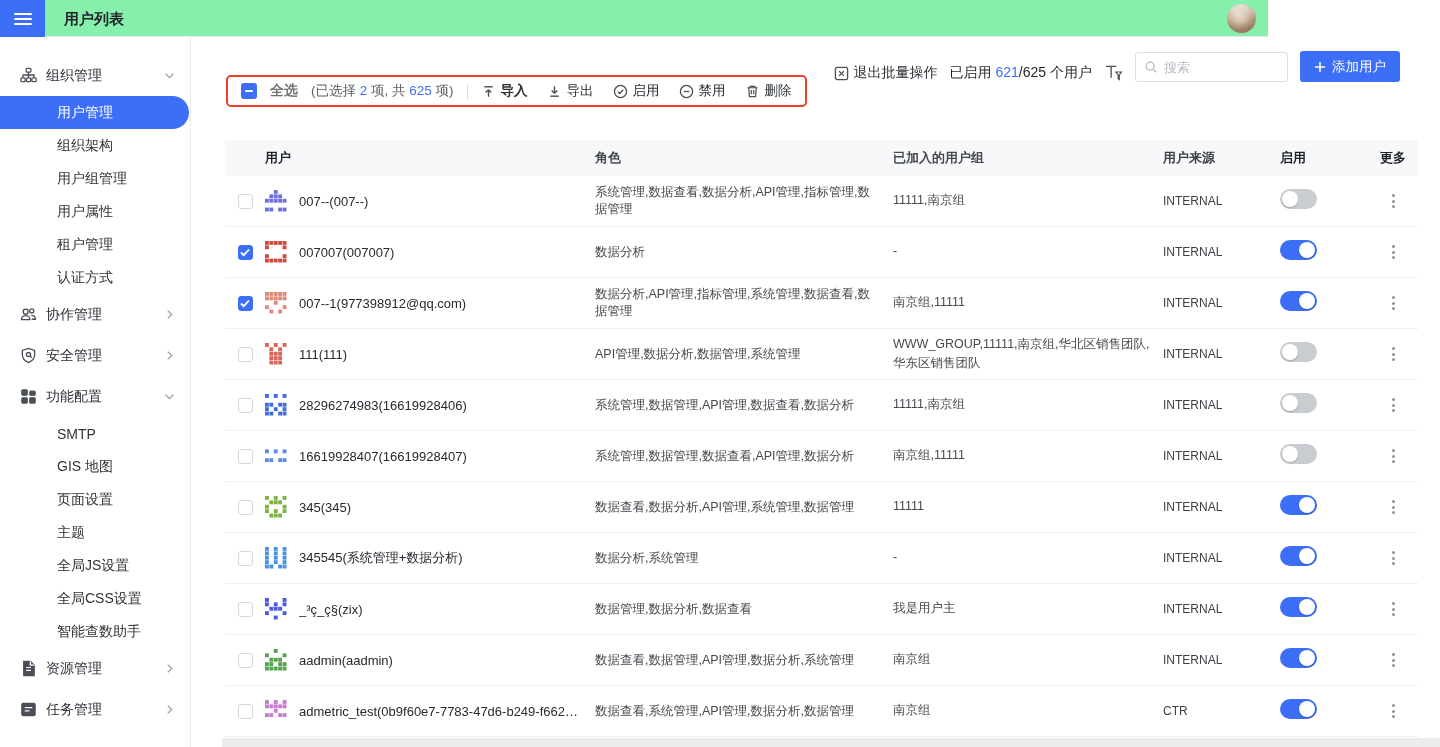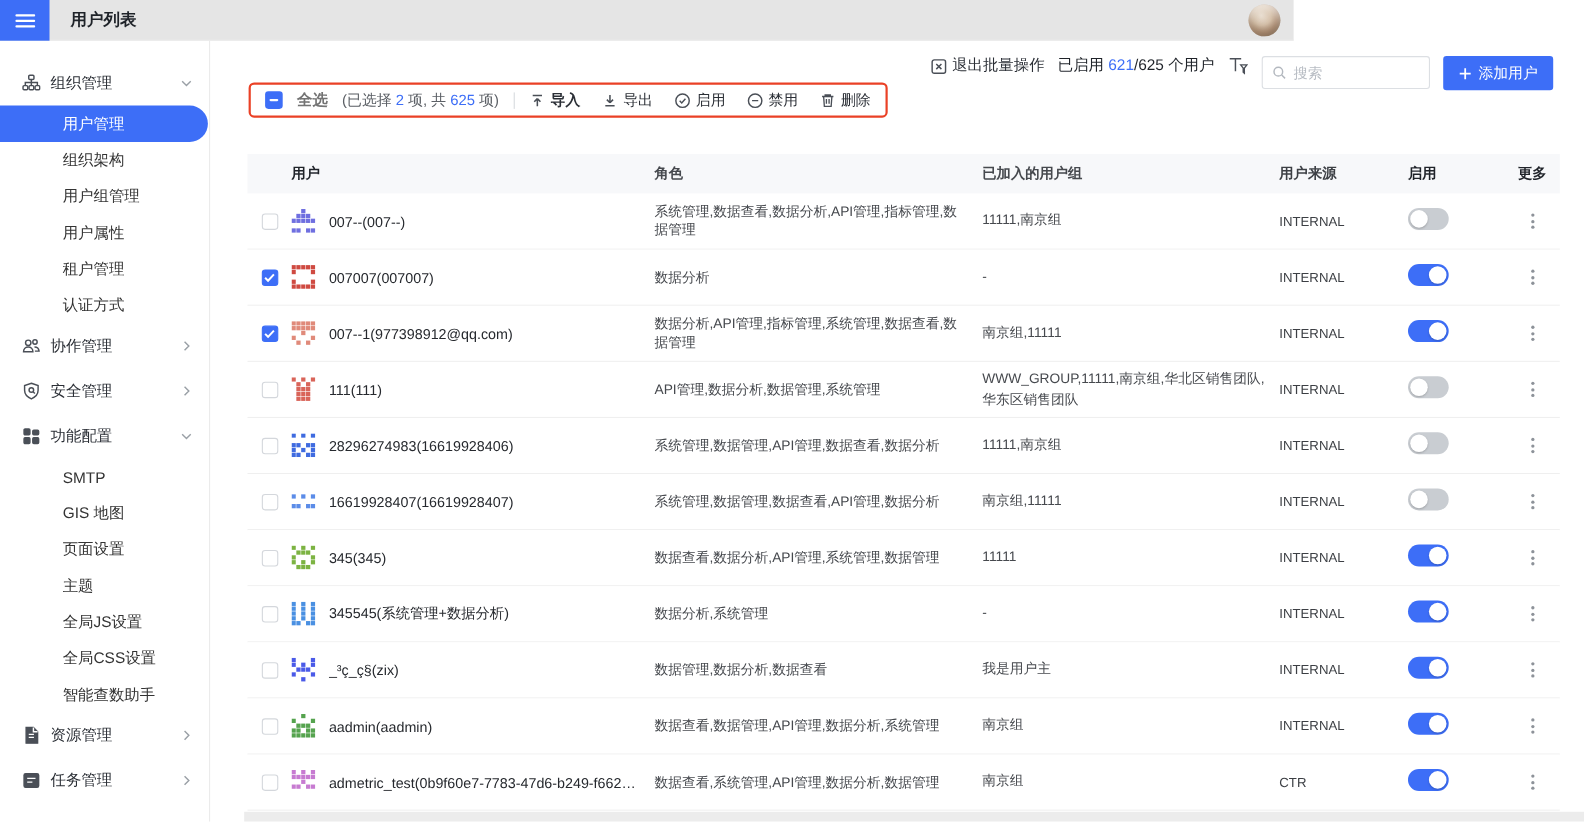--- a/index.html
+++ b/index.html
@@ -2,22 +2,22 @@
 <html><head>
 <meta charset="utf-8">
 <style>
   * { margin:0; padding:0; box-sizing:border-box; }
   html,body { width:1440px; height:747px; }
   body {
     font-family:"Liberation Sans","DejaVu Sans",sans-serif;
     background:#fff; color:#333; position:relative; overflow:hidden;
   }
   
-  .topbar { position:absolute; left:0; top:0; width:1176px; height:37px;
-    background:#e5e5e5; border-bottom:1px solid #ebebeb; z-index:30; }
+  .topbar { position:absolute; left:0; top:0; width:1268px; height:37px;
+    background:#86efac; border-bottom:1px solid #ebebeb; z-index:30; }
   .hamburger { position:absolute; left:0; top:0; width:45px; height:37px;
     background:#3d6ef7; display:flex; align-items:center; justify-content:center; cursor:pointer; }
   .hamburger .bars { width:18px; }
   .hamburger .bars i { display:block; height:2px; background:#fff; margin:3px 0; border-radius:1px; }
   .page-title { position:absolute; left:64px; top:0; line-height:37px; font-size:15px;
     font-weight:700; color:#1f2329; }
   .user-avatar-top { position:absolute; right:12px; top:4px; width:29px; height:29px; border-radius:50%;
     background:radial-gradient(circle at 40% 35%, #e9ded1 0%, #d8c4ae 35%, #b89a84 60%, #8a7668 85%, #6e5d54 100%);
     box-shadow:inset 0 -6px 8px rgba(120,90,60,.45), inset 0 4px 6px rgba(255,255,255,.6); }
   
@@ -25,21 +25,21 @@
     border-right:1px solid #ebebeb; padding-top:18px; z-index:20; overflow:hidden; }
   .snav-group { height:41px; display:flex; align-items:center; padding:0 14px 0 20px; cursor:pointer; }
   .snav-group .g-icon { width:17px; height:17px; display:inline-flex; color:#4a4f57; }
   .snav-group .g-label { margin-left:9px; font-size:14px; color:#2b2f36; font-weight:500; flex:1; }
   .snav-group .chev { color:#9aa0a6; display:inline-flex; }
   .snav-sub { height:33px; display:flex; align-items:center; padding-left:57px; font-size:14px;
     color:#333; cursor:pointer; }
   .snav-sub.active { background:#3d6ef7; color:#fff; border-radius:0 17px 17px 0; width:189px; font-weight:500; }
   .collapse-ctl { position:absolute; right:24px; bottom:6px; color:#555; cursor:pointer; }
   
-  .utility { position:absolute; top:51px; right:28px; height:31px; display:flex; align-items:flex-start;
+  .utility { position:absolute; top:51px; right:40px; height:31px; display:flex; align-items:flex-end;
     gap:12px; z-index:10; }
   .exit-batch { display:flex; align-items:center; gap:5px; font-size:14px; color:#2b2f36; cursor:pointer; }
   .enabled-count { font-size:14px; color:#1f2329; white-space:nowrap; }
   .enabled-count .blue { color:#3d6ef7; }
   .filter-btn { display:inline-flex; cursor:pointer; color:#4a4f57; }
   .searchbox { width:153px; height:30px; border:1px solid #dcdfe3; border-radius:3px; background:#fff;
     display:flex; align-items:center; padding:0 8px; gap:6px; }
   .searchbox svg { flex:none; color:#b3b8bf; }
   .searchbox input { border:none; outline:none; width:100%; font-size:13px; color:#333;
     font-family:inherit; background:transparent; }

